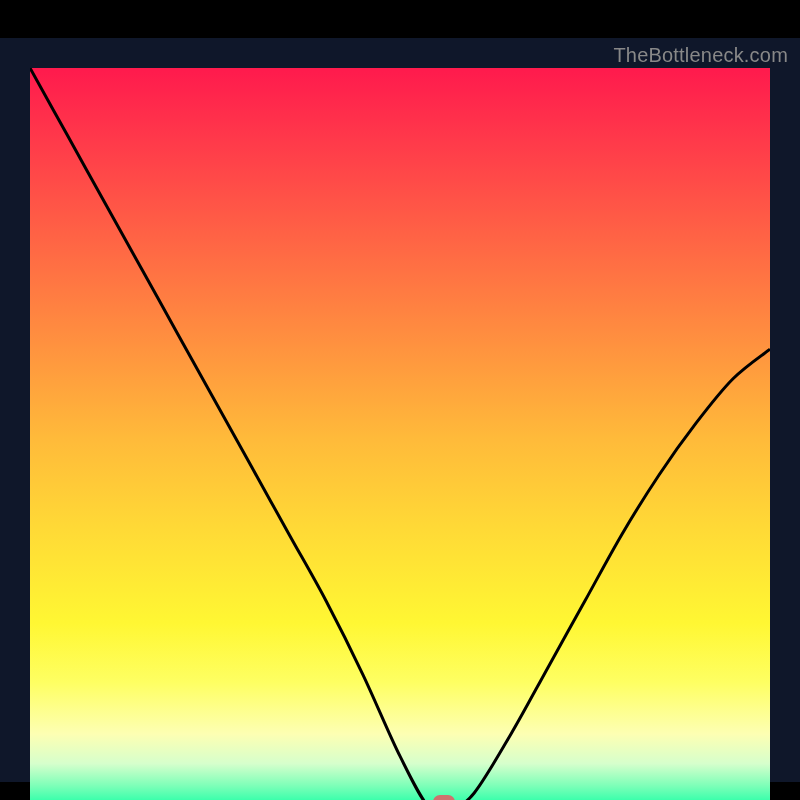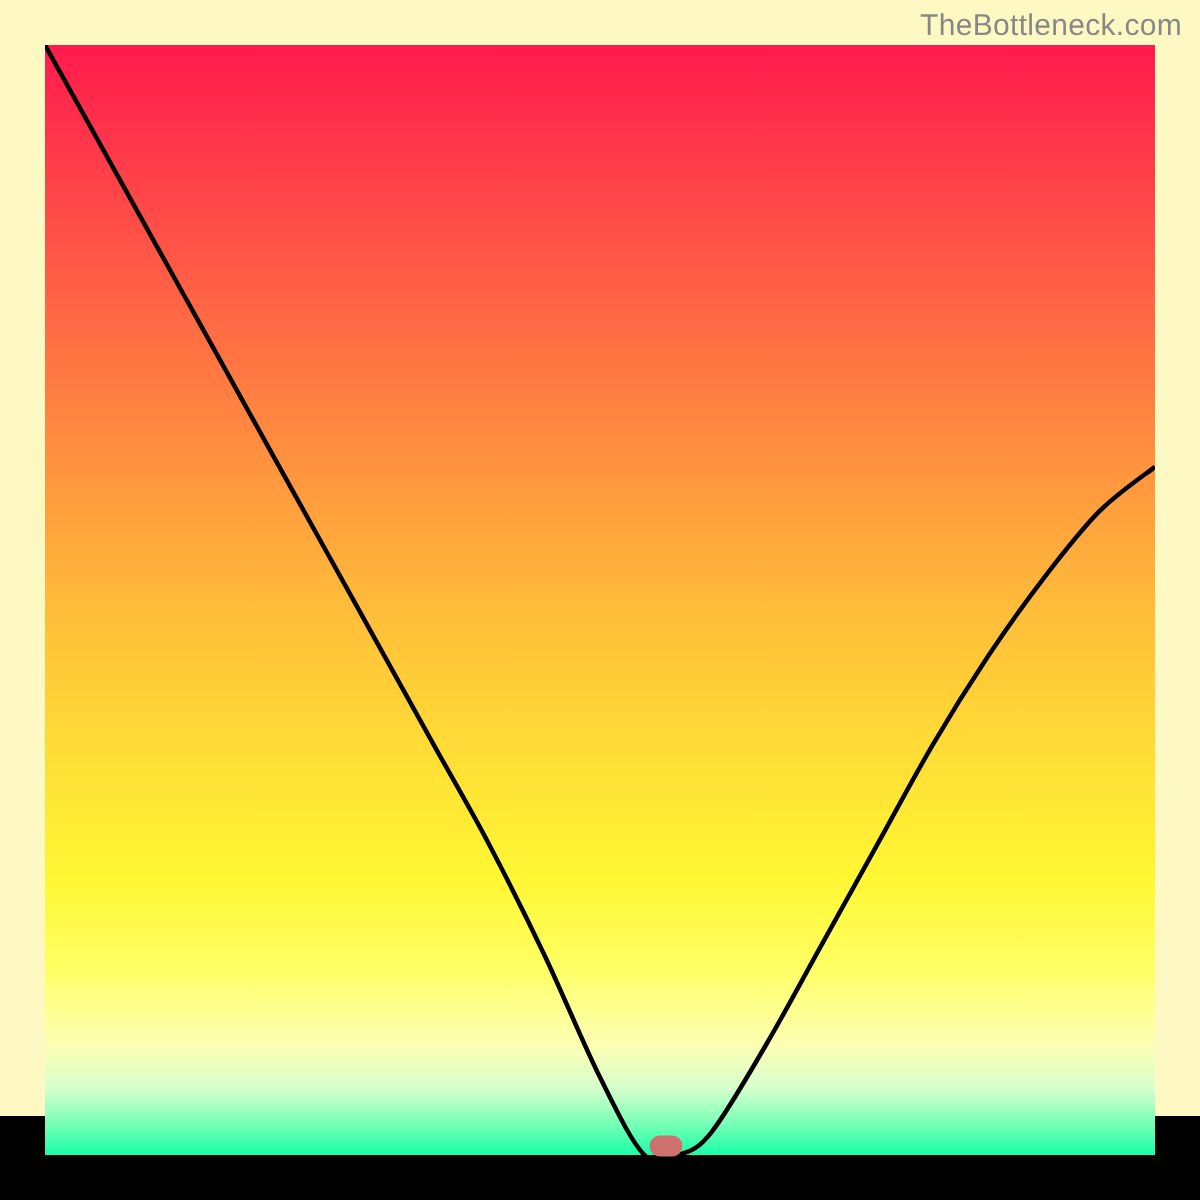--- a/index.html
+++ b/index.html
@@ -8,21 +8,22 @@
     width: 800px;
     height: 800px;
     overflow: hidden;
     background: #000;
     font-family: Arial, Helvetica, sans-serif;
   }
   .frame {
     position: relative;
     width: 800px;
     height: 744px;
-    background: #fef9c3;
+    background: #0f172a;
+    margin-top: 38px;
   }
   .plot-area {
     position: absolute;
     left: 30px;
     top: 30px;
     width: 740px;
     height: 740px;
     background: linear-gradient(
       to bottom,
       #ff1a4d 0%,

